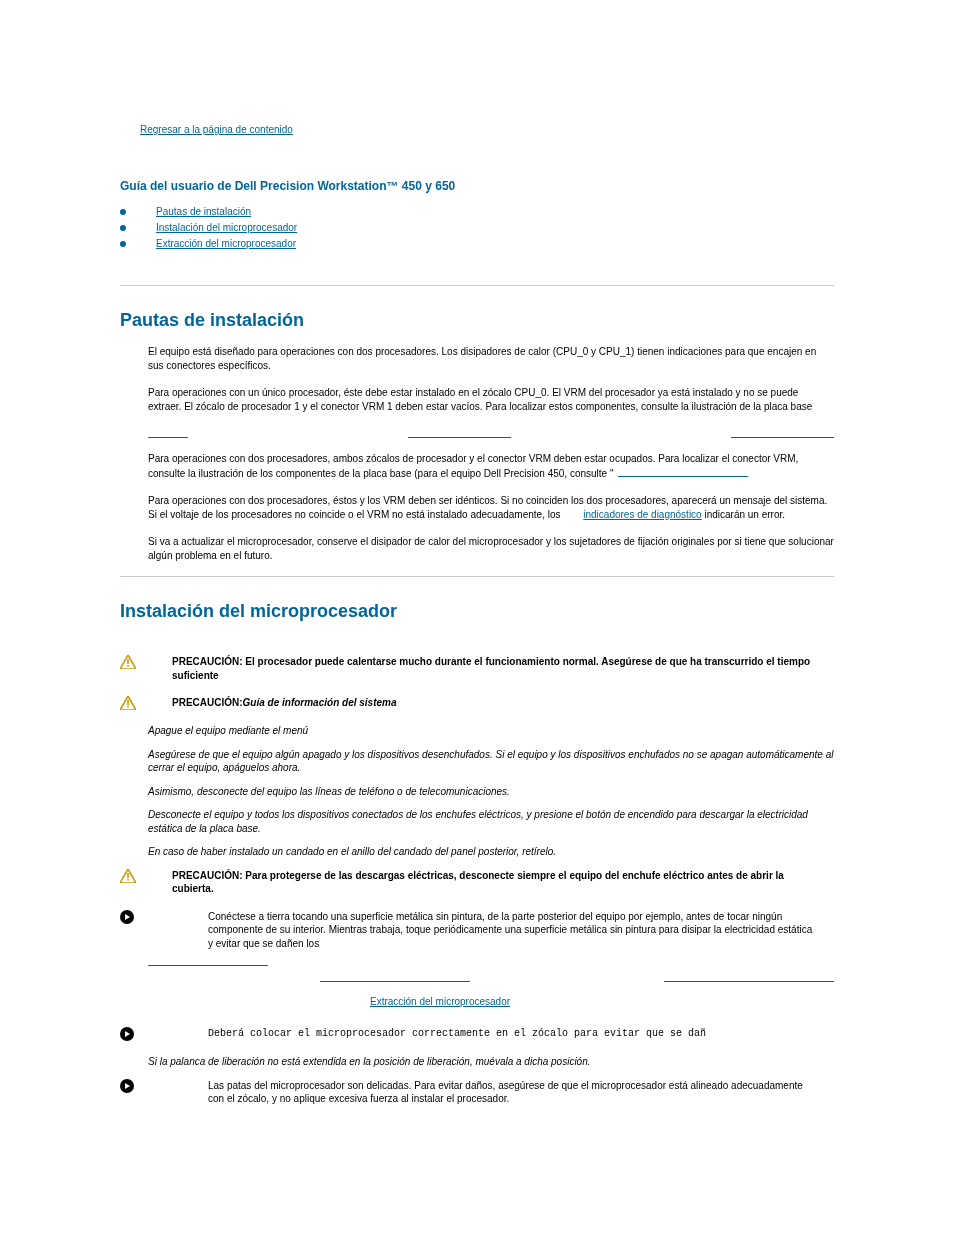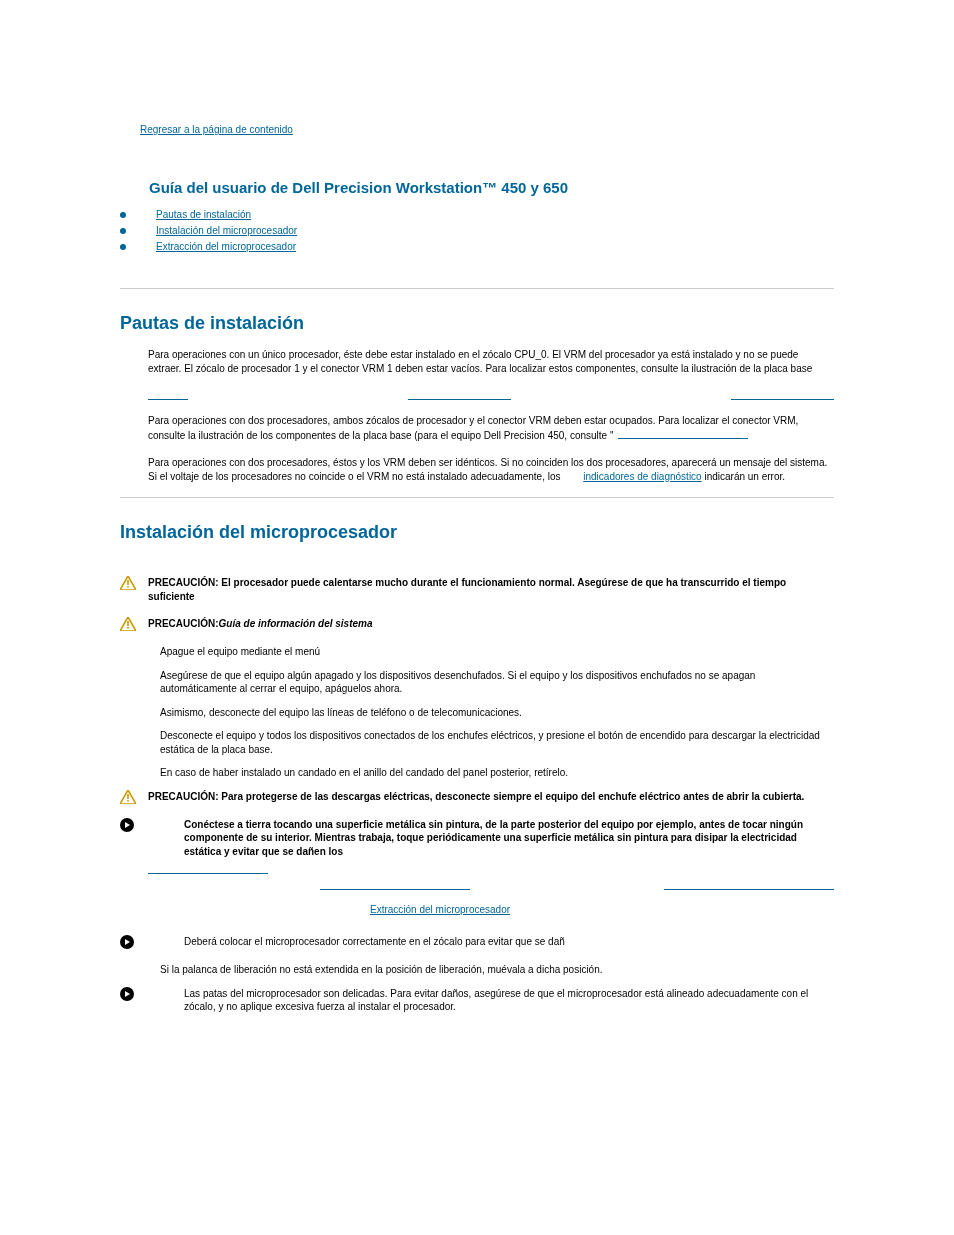--- a/index.html
+++ b/index.html
@@ -12,24 +12,23 @@
   }
   .page {
     width: 954px;
     padding: 124px 120px 40px 120px;
     box-sizing: border-box;
   }
   a { color: #006699; text-decoration: underline; cursor: pointer; padding-left: 20px; }
   .guide-title {
     color: #006699;
     font-weight: bold;
-    font-size: 15px;
+    font-size: 12px;
     margin-top: 44px;
     margin-bottom: 12px;
-    margin-left: 29px;
   }
   .toc { margin: 0 0 34px 0; padding: 0; }
   .toc-item {
     display: flex;
     align-items: center;
     margin-bottom: 2px;
     line-height: 14px;
   }
   .toc-bullet {
     width: 6px; height: 6px; border-radius: 50%;
@@ -54,20 +53,21 @@
     border-bottom: 1px solid #006699;
     min-width: 40px;
     height: 10px;
     vertical-align: baseline;
   }
   .callout {
     display: flex;
     align-items: flex-start;
     margin: 8px 16px 14px 0;
     line-height: 1.35;
+    gap: 24px;
   }
   .callout-icon {
     width: 16px; height: 14px; flex: 0 0 auto;
     margin-right: 12px;
     margin-top: 0;
   }
   .callout-text { flex: 1 1 auto; }
   .caution-tri {
     display: inline-block;
   }
@@ -108,22 +108,23 @@
   }
   .mid-link-right {
     border-bottom: 1px solid #006699;
     min-width: 170px;
     height: 1px;
   }
   .extraction-line {
     margin: 14px 0 14px 230px;
   }
   .step {
-    margin: 0 0 10px 40px;
+    margin: 0 0 10px 28px;
     line-height: 1.35;
+    font-style: italic;
   }
 </style>
 </head>
 <body>
 
 <div class="page">
 
   <div>
     <a>Regresar a la página de contenido</a>
   </div>
@@ -142,38 +143,40 @@
     <div class="toc-item">
       <span class="toc-bullet"></span>
       <a>Extracción del microprocesador</a>
     </div>
   </div>
 
   <hr>
 
   <h2 class="section-title">Pautas de instalación</h2>
 
+  <p class="body-para">El equipo está diseñado para operaciones con dos procesadores. Los disipadores de calor (CPU_0 y CPU_1) tienen indicaciones para que encajen en sus conectores específicos.</p>
 
   <p class="body-para">
     <span>Para operaciones con un único procesador, éste debe estar instalado en el zócalo CPU_0. El VRM del procesador ya está instalado y no se puede extraer. El zócalo de procesador 1 y el conector VRM 1 deben estar vacíos. Para localizar estos componentes, consulte la ilustración de la placa base</span>
   </p>
   <div style="display:flex;margin-left:28px;margin-bottom:14px;gap:220px;">
     <span class="link-fragment" style="width:30px"></span>
     <span class="link-fragment" style="width:130px"></span>
     <span class="link-fragment" style="width:130px;margin-left:auto;"></span>
   </div>
 
   <p class="body-para">
     <span>Para operaciones con dos procesadores, ambos zócalos de procesador y el conector VRM deben estar ocupados. Para localizar el conector VRM, consulte la ilustración de los componentes de la placa base (para el equipo Dell Precision 450, consulte "</span><span class="link-fragment" style="width:130px;margin-left:4px;"></span>
   </p>
 
   <p class="body-para">
     <span>Para operaciones con dos procesadores, éstos y los VRM deben ser idénticos. Si no coinciden los dos procesadores, aparecerá un mensaje del sistema. Si el voltaje de los procesadores no coincide o el VRM no está instalado adecuadamente, los </span><a>indicadores de diagnóstico</a><span> indicarán un error.</span>
   </p>
 
+  <p class="body-para">Si va a actualizar el microprocesador, conserve el disipador de calor del microprocesador y los sujetadores de fijación originales por si tiene que solucionar algún problema en el futuro.</p>
 
   <hr>
 
   <h2 class="section-title">Instalación del microprocesador</h2>
   <br>
 
   <div class="callout">
     <span class="callout-icon caution-tri">
       <svg width="16" height="14" viewBox="0 0 16 14">
           <polygon points="8,0 16,14 0,14" fill="none" stroke="#cc9900" stroke-width="1.6"></polygon>
@@ -218,41 +221,41 @@
     </span>
     <div class="callout-text">
       <span class="caution-label">PRECAUCIÓN: Para protegerse de las descargas eléctricas, desconecte siempre el equipo del enchufe eléctrico antes de abrir la cubierta.</span>
     </div>
   </div>
 
   <div class="callout">
     <span class="callout-icon">
       <div class="aviso-arrow"></div>
     </span>
-    <div class="callout-text" style="padding-left:36px;font-weight:bold;">
+    <div class="callout-text" style="padding-left:36px;">
       <span>Conéctese a tierra tocando una superficie metálica sin pintura, de la parte posterior del equipo por ejemplo, antes de tocar ningún componente de su interior. Mientras trabaja, toque periódicamente una superficie metálica sin pintura para disipar la electricidad estática y evitar que se dañen los</span>
     </div>
   </div>
 
   <span class="under-short"></span>
 
   <div class="mid-links">
     <span class="mid-link-left"></span>
     <span class="mid-link-right"></span>
   </div>
 
   <div class="extraction-line">
     <a>Extracción del microprocesador</a>
   </div>
 
   <div class="callout" style="margin-top:20px;">
     <span class="callout-icon">
       <div class="aviso-arrow"></div>
     </span>
-    <div class="callout-text" style="padding-left:36px;">
+    <div class="callout-text" style="padding-left:36px;font-family:Liberation Mono, monospace;">
       <span>Deberá colocar el microprocesador correctamente en el zócalo para evitar que se dañ</span>
     </div>
   </div>
 
   <p class="step">Si la palanca de liberación no está extendida en la posición de liberación, muévala a dicha posición.</p>
 
   <div class="callout">
     <span class="callout-icon">
       <div class="aviso-arrow"></div>
     </span>

